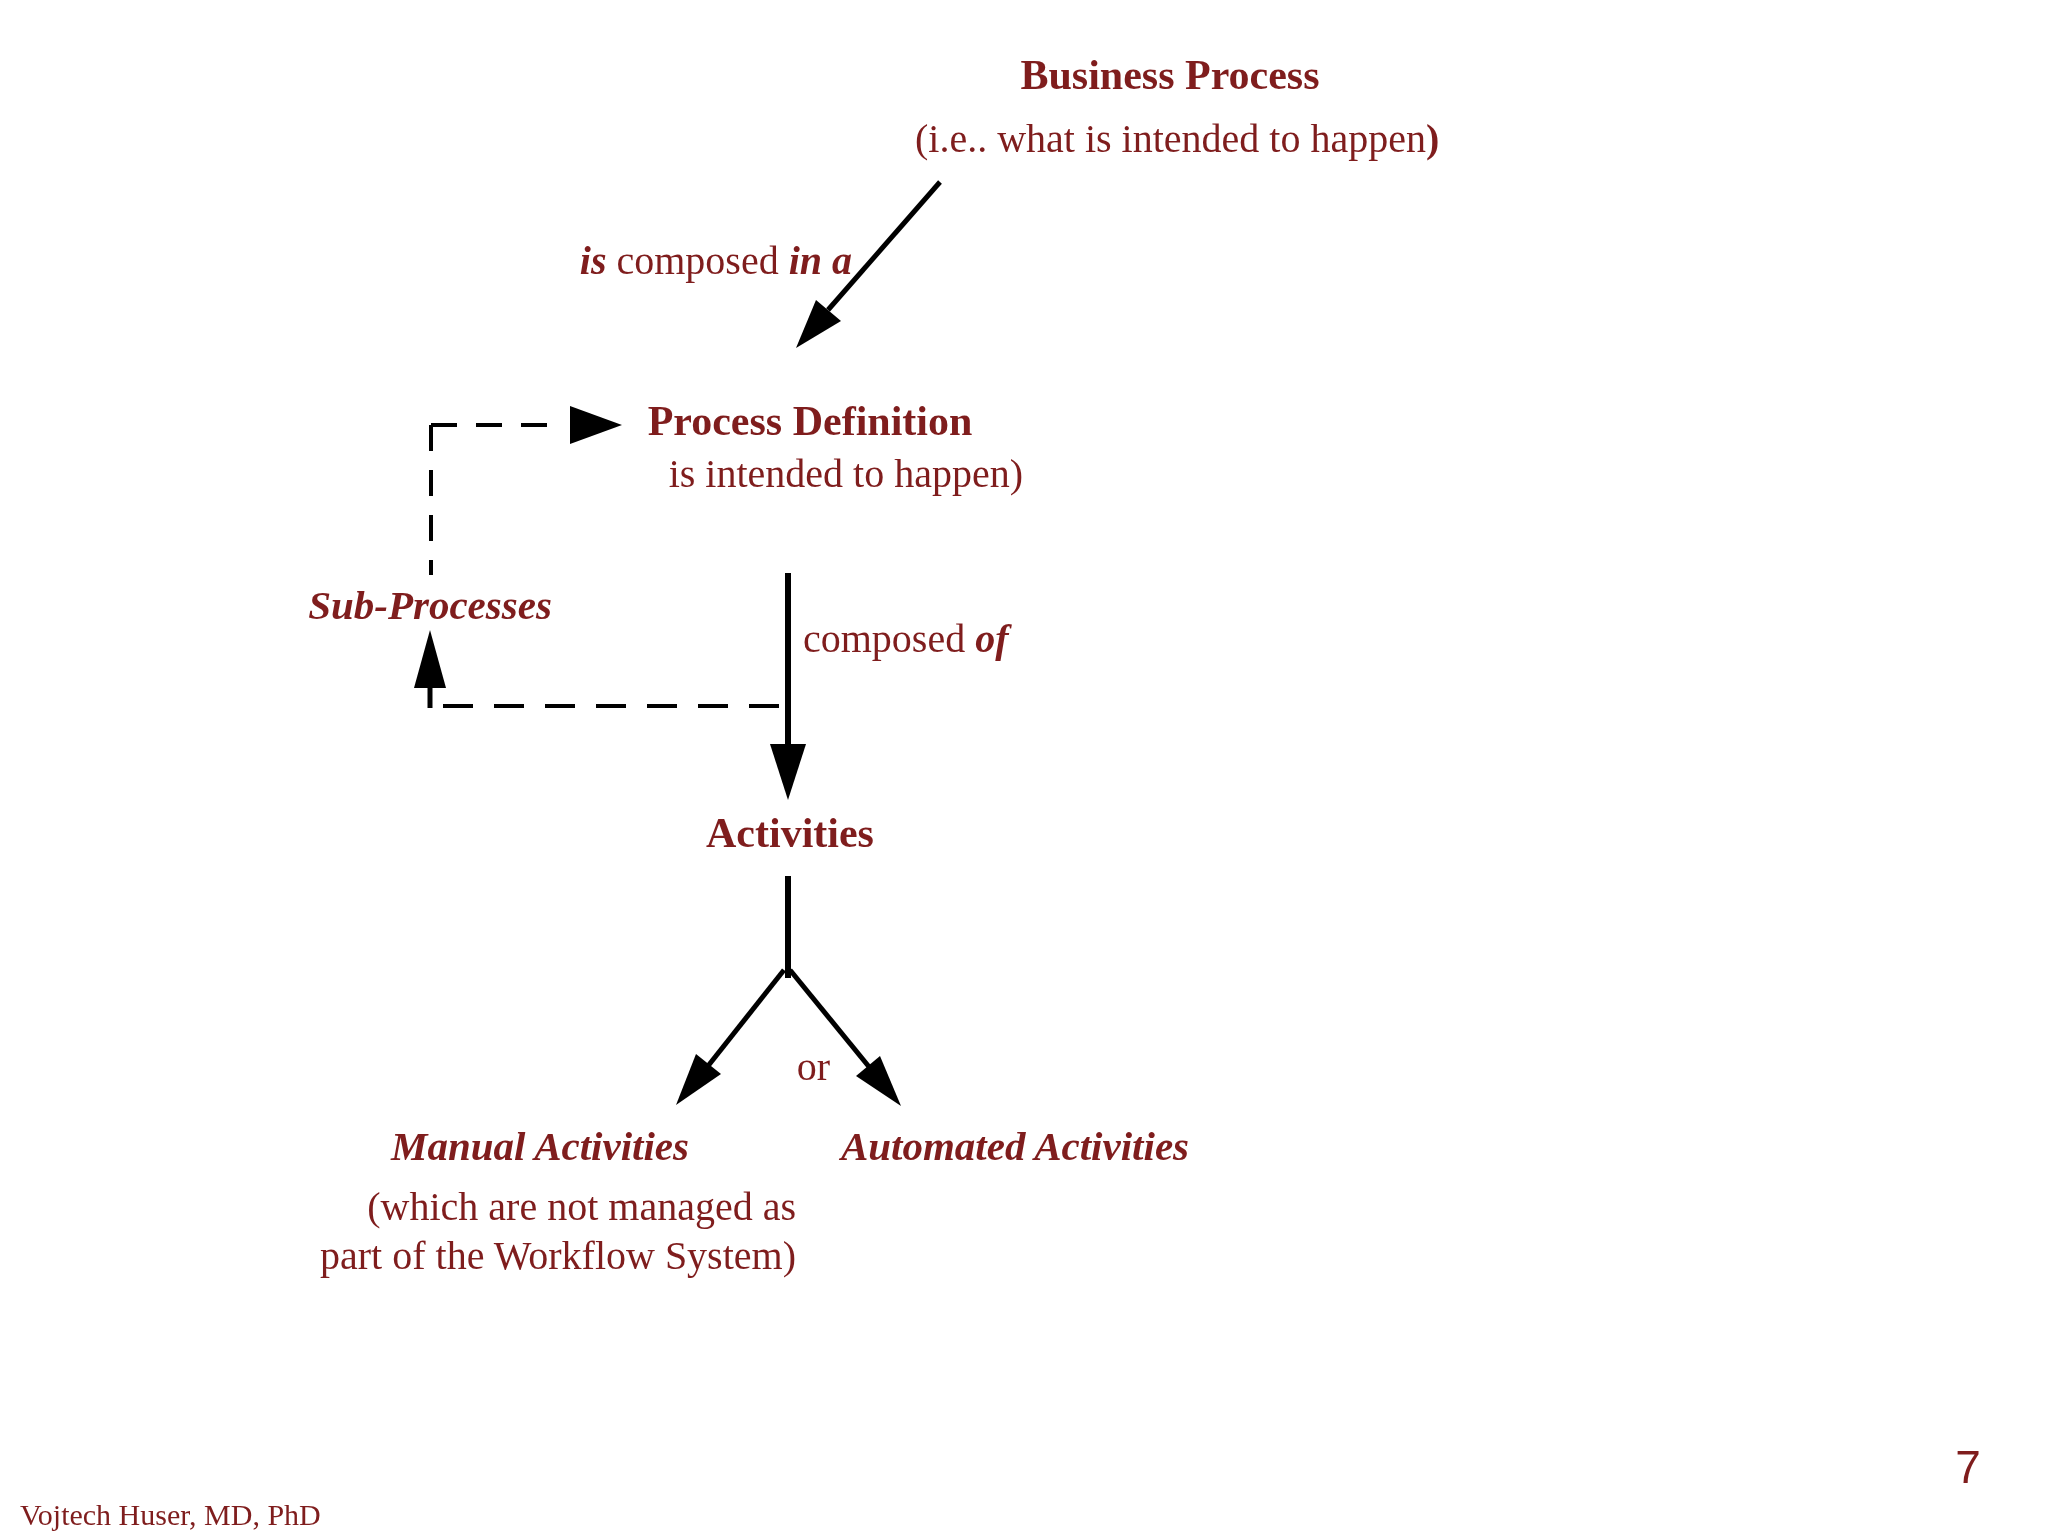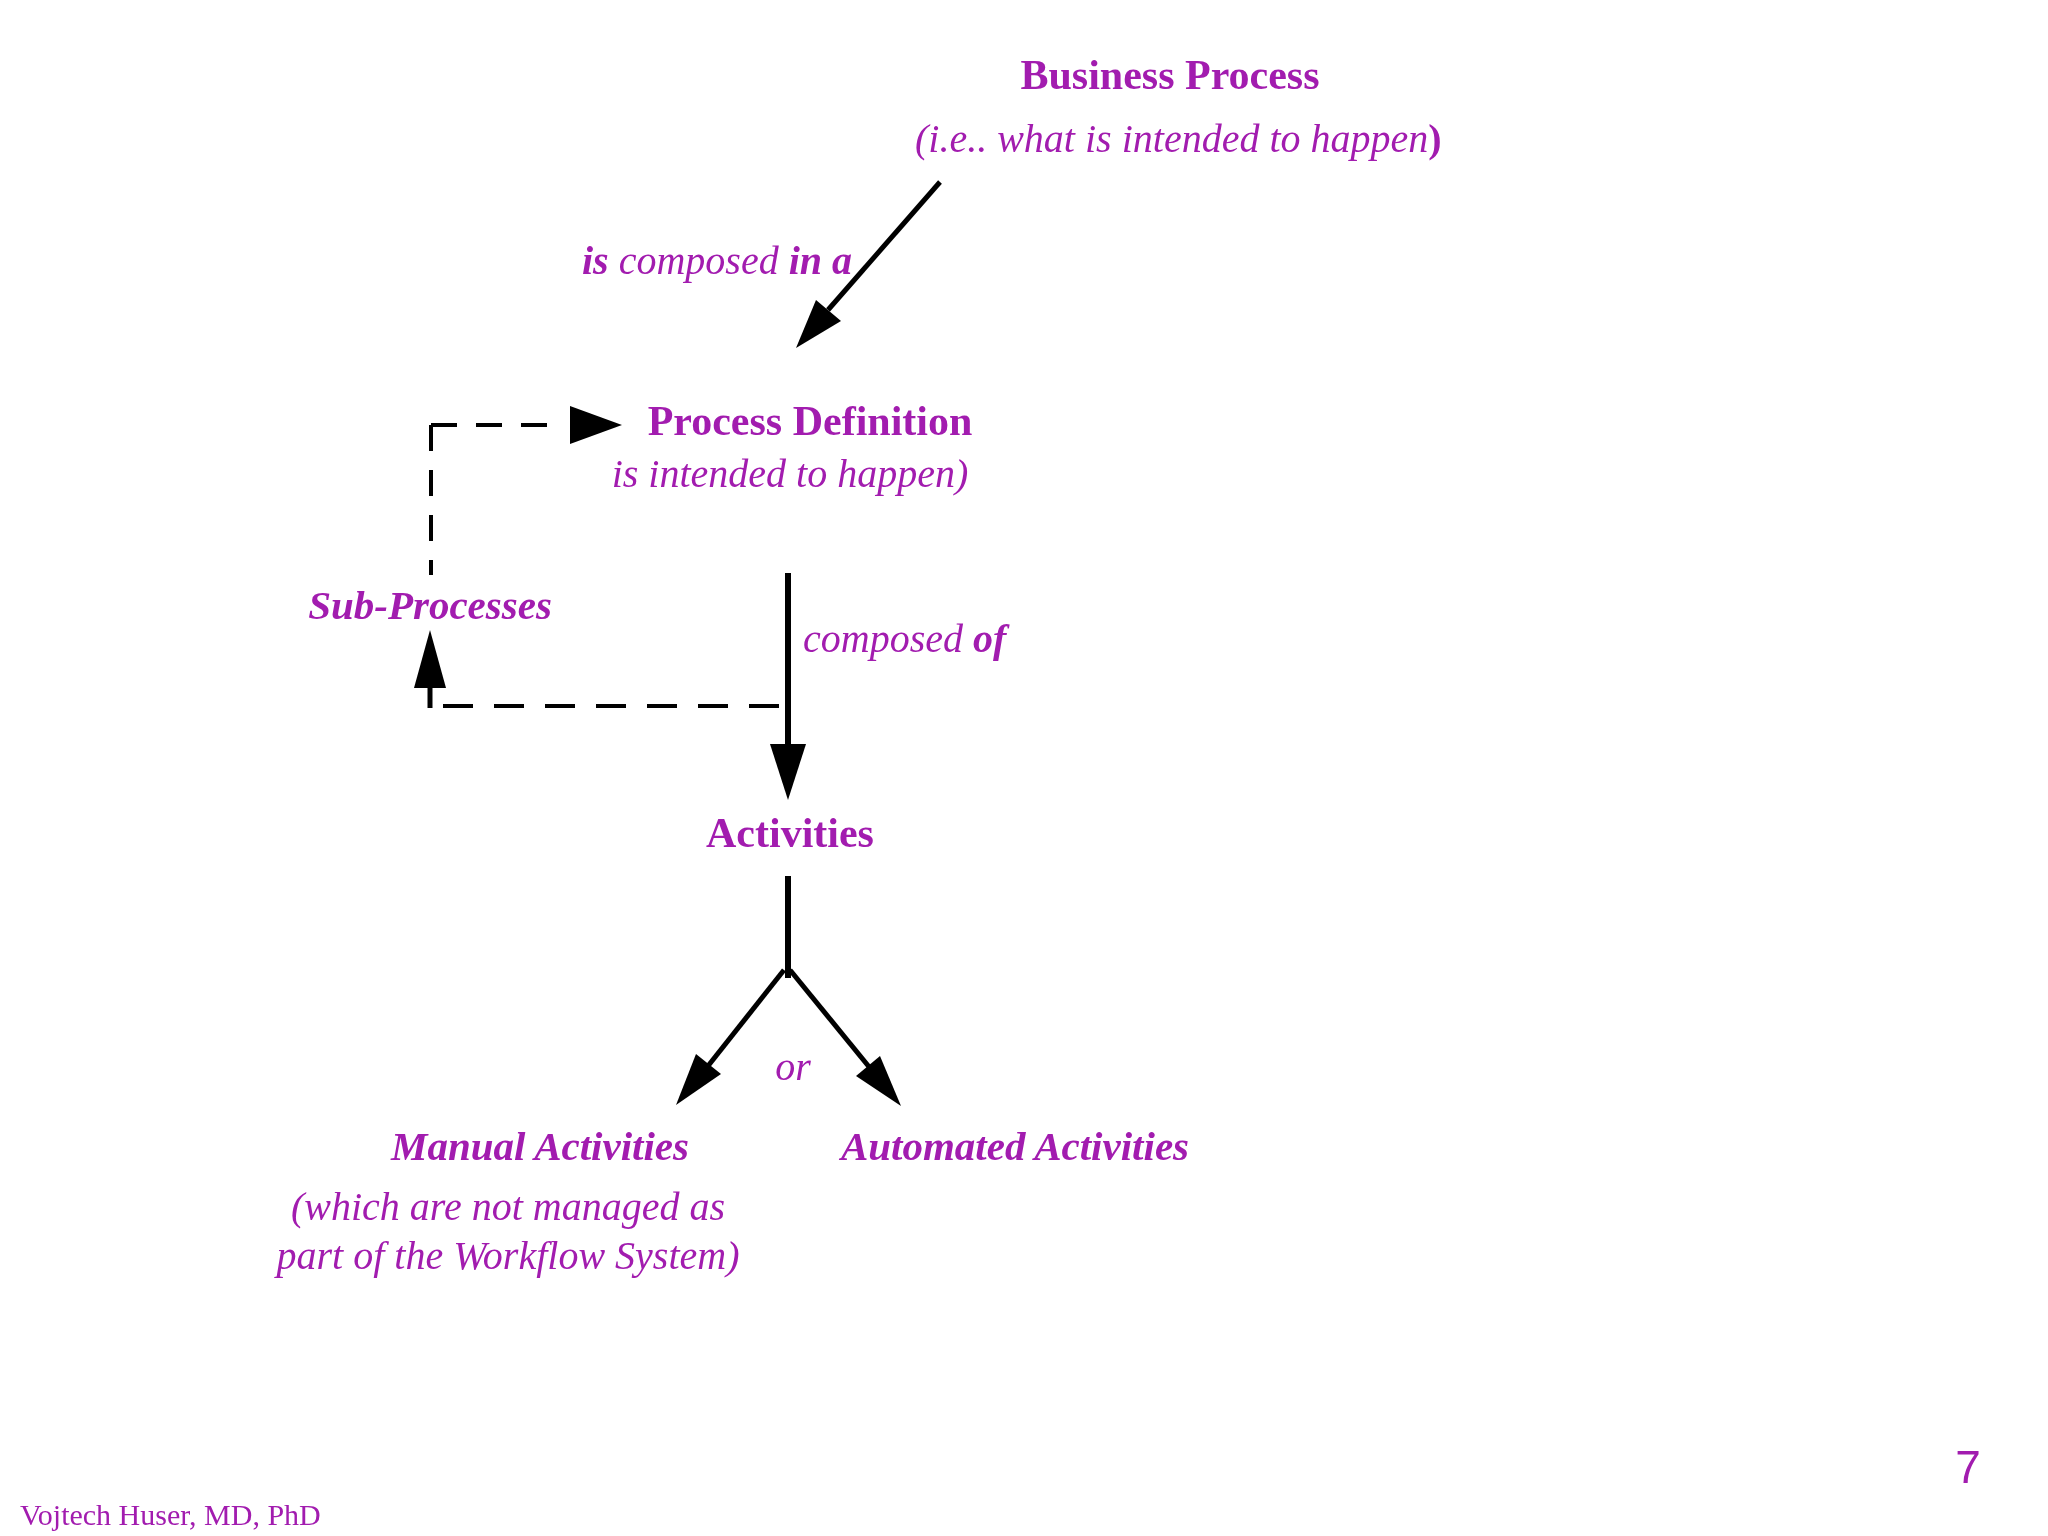--- a/index.html
+++ b/index.html
@@ -1,25 +1,25 @@
 <!DOCTYPE html>
 <html><head>
 <meta charset="utf-8">
 <style>
   html,body{margin:0;padding:0;background:#fff;}
   .canvas{
     position:relative;width:2048px;height:1536px;background:#ffffff;
-    color:#a21caf;font-family:"Liberation Serif",serif;overflow:hidden;
+    color:#7f1d1d;font-family:"Liberation Serif",serif;overflow:hidden;
   }
   .lbl{position:absolute;white-space:nowrap;}
   .lbl span{white-space:pre;}
   .c{text-align:center;}
   .r{text-align:right;}
   .b{font-weight:bold;}
-  .i{font-style:italic;}
+  .i{text-align:right;}
   .bi{font-weight:bold;font-style:italic;}
   .t42{font-size:42px;line-height:1.1;}
   .t41{font-size:41px;line-height:1.1;font-style:italic;}
   .t40{font-size:40px;line-height:1.15;}
   .sans{font-family:"Liberation Sans",sans-serif;}
   .svg-overlay{position:absolute;left:0;top:0;}
   .multiline{white-space:normal;}
   .multiline div{white-space:nowrap;}
 </style>
 </head>

